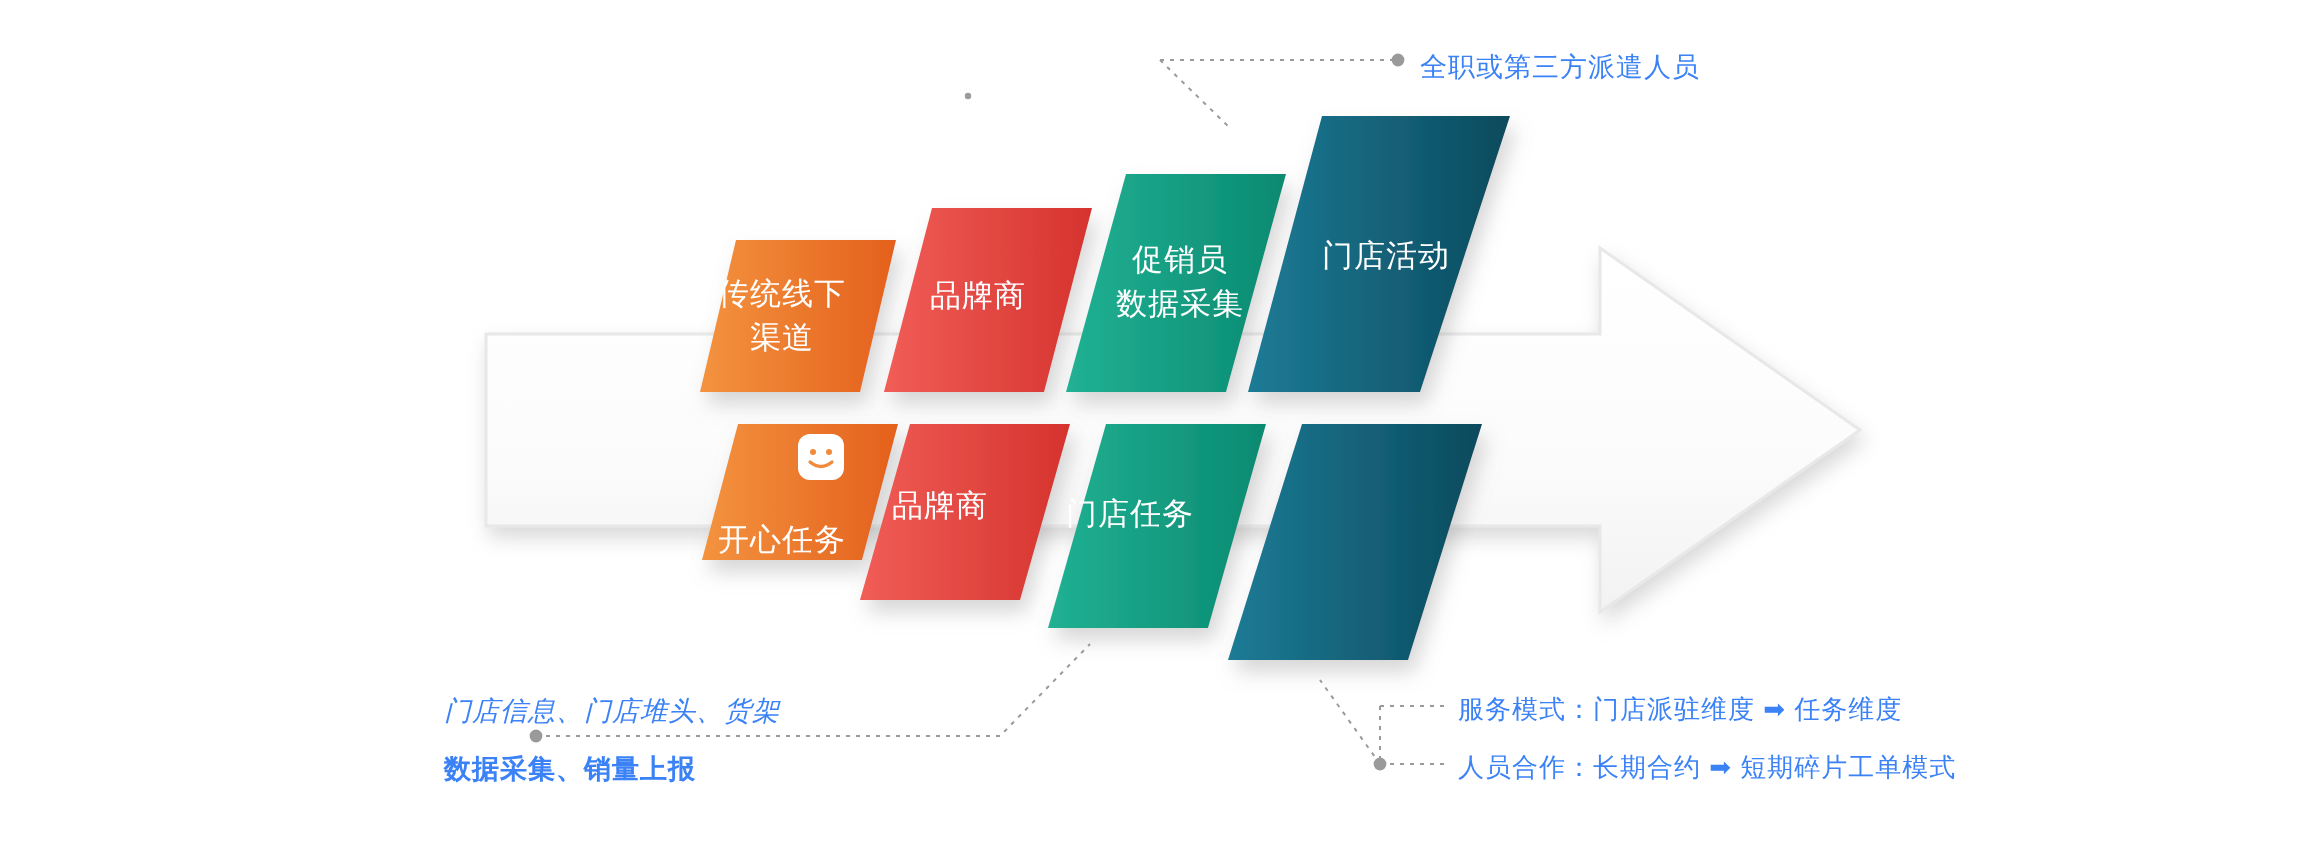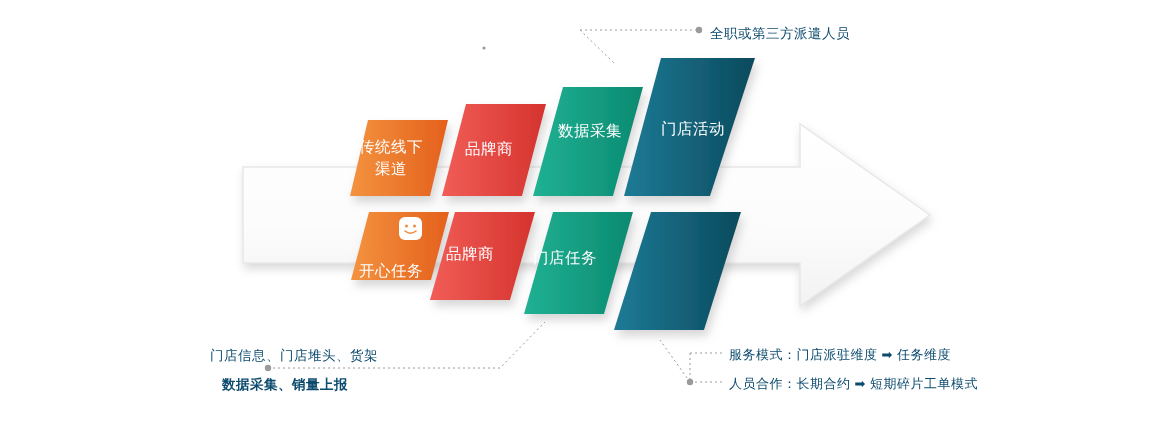--- a/index.html
+++ b/index.html
@@ -21,21 +21,21 @@
   svg.layer {
     position: absolute;
     left: 0;
     top: 0;
     width: 1150px;
     height: 430px;
   }
   .anno {
     position: absolute;
     font-size: 13.5px;
-    color: #0c4a6e;
+    color: #3b82f6;
     white-space: nowrap;
     letter-spacing: 0.5px;
     line-height: 1.5;
   }
   .anno-arrow {
     font-size: 13px;
   }
   .para-label {
     position: absolute;
     color: #ffffff;
@@ -127,37 +127,38 @@
   </svg>
 
   <div class="para-label" style="left:352px; top:137px; width:78px;font-family:Liberation Mono, monospace;">
     <div>传统线下</div>
     <div>渠道</div>
   </div>
   <div class="para-label" style="left:450px; top:138px; width:78px;">
     <div>品牌商</div>
   </div>
   <div class="para-label" style="left:540px; top:120px; width:100px;">
+    <div>促销员</div>
     <div>数据采集</div>
   </div>
   <div class="para-label" style="left:645px; top:118px; width:96px;">
     <div>门店活动</div>
   </div>
 
   <div class="para-label" style="left:351px; top:260px; width:80px;">
     <div>开心任务</div>
   </div>
   <div class="para-label" style="left:430px; top:243px; width:80px;">
     <div>品牌商</div>
   </div>
   <div class="para-label" style="left:524px; top:247px; width:82px;">
     <div>门店任务</div>
   </div>
   <div class="para-label" style="left:615px; top:233px; width:90px;">
   </div>
 
   <div class="anno" style="left:710px; top:24px;">全职或第三方派遣人员</div>
-  <div class="anno" style="left:210px; top:346px;">门店信息、门店堆头、货架</div>
+  <div class="anno" style="left:222px; top:346px;font-style:italic;">门店信息、门店堆头、货架</div>
   <div class="anno" style="left:222px; top:375px;font-weight:bold;">数据采集、销量上报</div>
   <div class="anno anno-arrow" style="left:729px; top:345px;">服务模式：门店派驻维度 ➡ 任务维度</div>
   <div class="anno anno-arrow" style="left:729px; top:374px;">人员合作：长期合约 ➡ 短期碎片工单模式</div>
 
 </div>
 
 </body></html>

